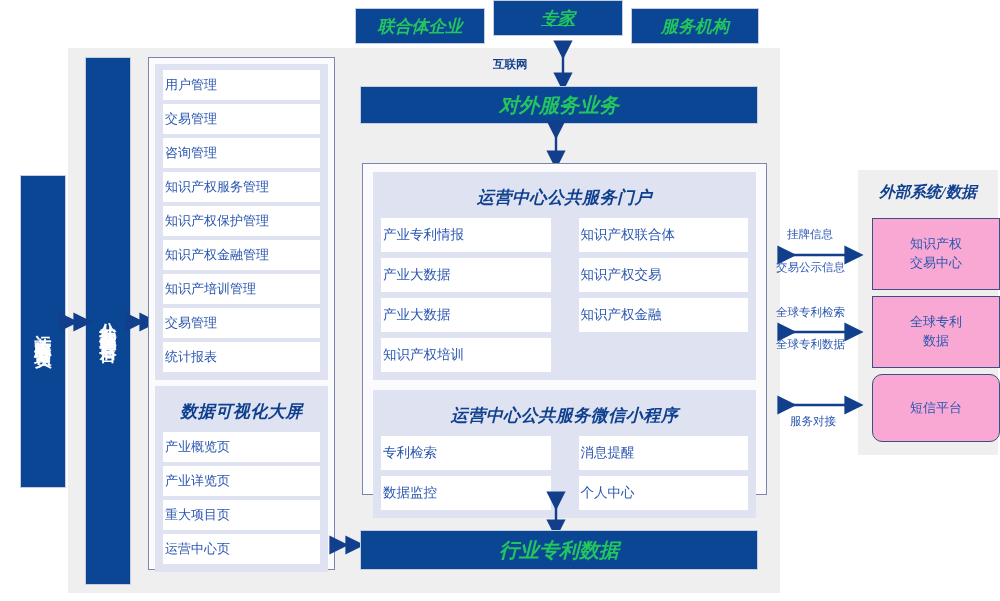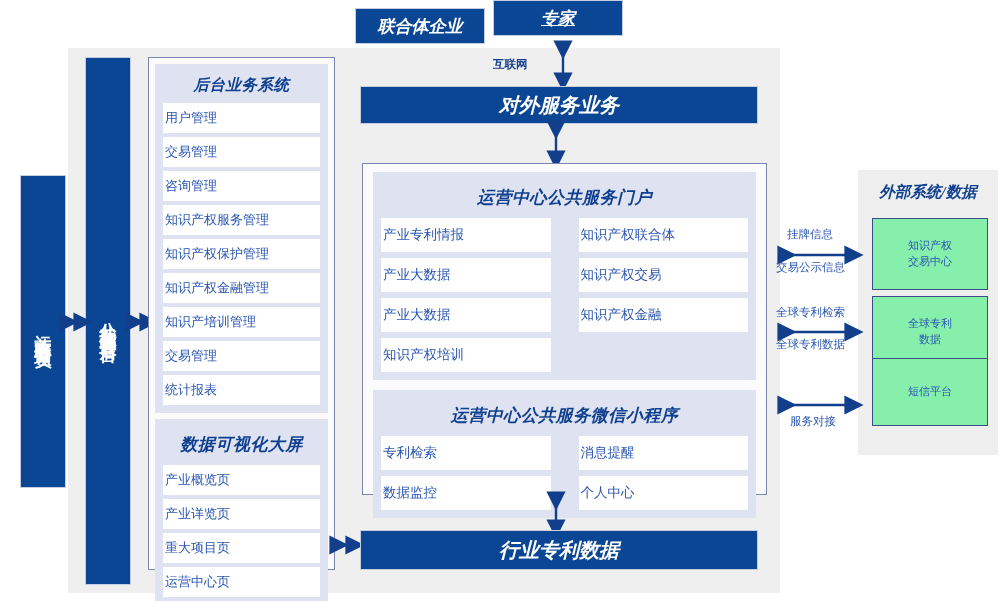--- a/index.html
+++ b/index.html
@@ -8,21 +8,21 @@
     background: #ffffff;
     font-family: "Liberation Sans", "DejaVu Sans", sans-serif;
     overflow: hidden;
     position: relative;
   }
   .canvas { position: absolute; left:0; top:0; width:1000px; height:601px; }
 
   
   .blue-box {
     background: #0a4694;
-    color: #ffffff;
+    color: #22c55e;
     display: flex; align-items: center; justify-content: center;
     font-weight: bold; font-style: italic;
     border: 1px solid #c7cde0;
     text-align: right;
   }
   .abs { position: absolute; }
 
   
   .actor { height: 36px; font-size: 17px; }
 
@@ -82,45 +82,48 @@
   .ext-shell {
     position:absolute; left:858px; top:170px; width:140px; height:285px;
     background:#efefef;
   }
   .ext-title {
     text-align:center; font-weight:bold; font-style:italic;
     color:#0f3f8f; font-size:15.5px; padding-top:12px;font-family:Liberation Serif, serif;
   }
   .ext-box {
     border:1px solid #3a4f86;
-    background:#86efac;
+    background:#f9a8d4;
     color:#2a56b0;
-    font-size:11px;
+    font-size:13px;
     display:flex; align-items:center; justify-content:center;
     text-align:center; line-height:1.45;
-    position:absolute; left:14px; width:116px;
+    position:absolute; left:14px; width:128px;
   }
 
   
   .arrow-label {
     position:absolute; font-size:11.5px; color:#2a56b0; white-space:nowrap;
   }
   .arrow-label.b { font-weight:bold; color:#123f8c; }
   svg.ar { position:absolute; overflow:visible; }
 </style>
 </head>
 <body>
 
 <div class="canvas">
 
   <div class="blue-box actor abs" style="left:355px; top:8px; width:130px;">
     <span>联合体企业</span>
   </div>
   <div class="blue-box actor abs" style="left:493px; top:0; width:130px;text-decoration:underline;">
     <span>专家</span>
+  </div>
+  <div class="blue-box actor abs" style="left:631px; top:8px; width:128px;">
+    <span>服务机构</span>
   </div>
 
   <div class="gray-shell"></div>
 
   <svg class="ar" style="left:556px; top:44px;" width="14" height="44">
     <defs>
       <marker id="hd" markerWidth="8" markerHeight="8" refX="4" refY="4" orient="auto">
         <path d="M0,0 L8,4 L0,8 Z" fill="#123f8c"></path>
       </marker>
     </defs>
@@ -147,21 +150,20 @@
     <line x1="3" y1="7" x2="17" y2="7" stroke="#123f8c" stroke-width="2.4" marker-start="url(#hd)" marker-end="url(#hd)"></line>
   </svg>
 
   <svg class="ar" style="left:132px; top:315px;" width="20" height="14">
     <line x1="3" y1="7" x2="17" y2="7" stroke="#123f8c" stroke-width="2.4" marker-start="url(#hd)" marker-end="url(#hd)"></line>
   </svg>
 
   <div class="panel-outline" style="left:148px; top:57px; width:187px; height:513px;">
 
     <div class="group" style="margin:6px 6px 0 6px;">
-      <div class="group-title">后台业务系统</div>
       <div class="item">用户管理</div>
       <div class="item">交易管理</div>
       <div class="item">咨询管理</div>
       <div class="item">知识产权服务管理</div>
       <div class="item">知识产权保护管理</div>
       <div class="item">知识产权金融管理</div>
       <div class="item">知识产培训管理</div>
       <div class="item">交易管理</div>
       <div class="item">统计报表</div>
     </div>
@@ -216,21 +218,21 @@
   <div class="ext-shell">
     <div class="ext-title">外部系统/数据</div>
     <div class="ext-box" style="top:48px; height:72px;">
       <span style="white-space:pre-line">知识产权
 交易中心</span>
     </div>
     <div class="ext-box" style="top:126px; height:72px;">
       <span style="white-space:pre-line">全球专利
 数据</span>
     </div>
-    <div class="ext-box" style="top:188px; height:68px;">
+    <div class="ext-box" style="top:204px; height:68px;border-radius:10px;">
       <span style="white-space:pre-line">短信平台</span>
     </div>
   </div>
 
   <svg class="ar" style="left:783px; top:248px;" width="76" height="14">
     <line x1="4" y1="7" x2="71" y2="7" stroke="#123f8c" stroke-width="2.4" marker-start="url(#hd)" marker-end="url(#hd)"></line>
   </svg>
   <div class="arrow-label" style="left:787px; top:227px;">挂牌信息</div>
   <div class="arrow-label" style="left:776px; top:260px;">交易公示信息</div>
 

